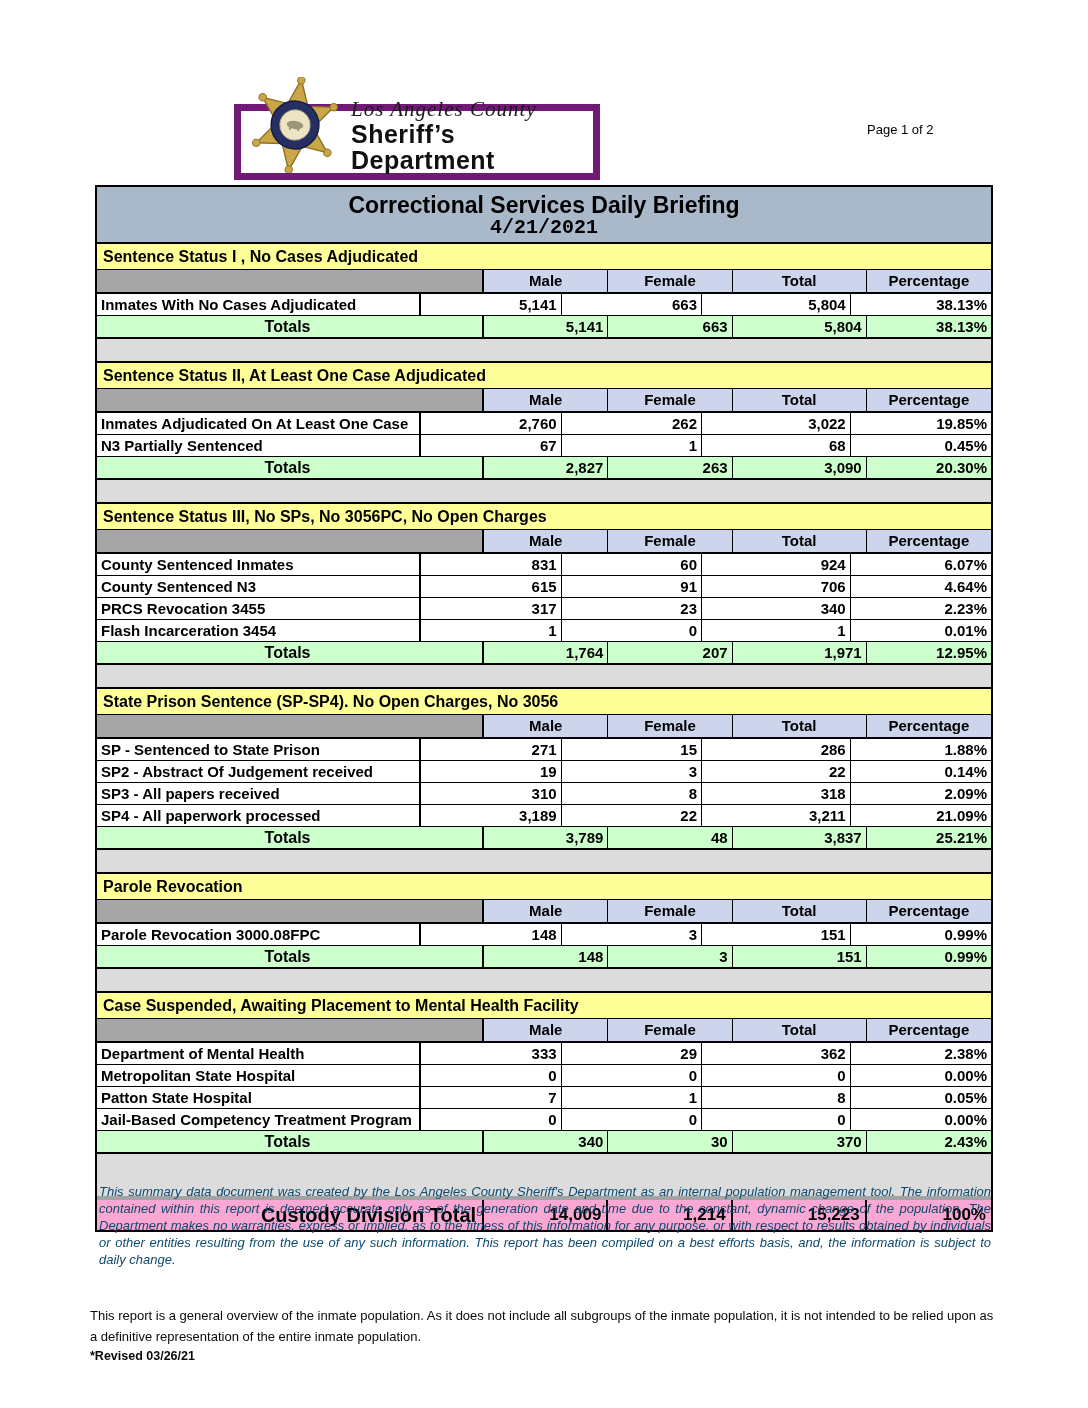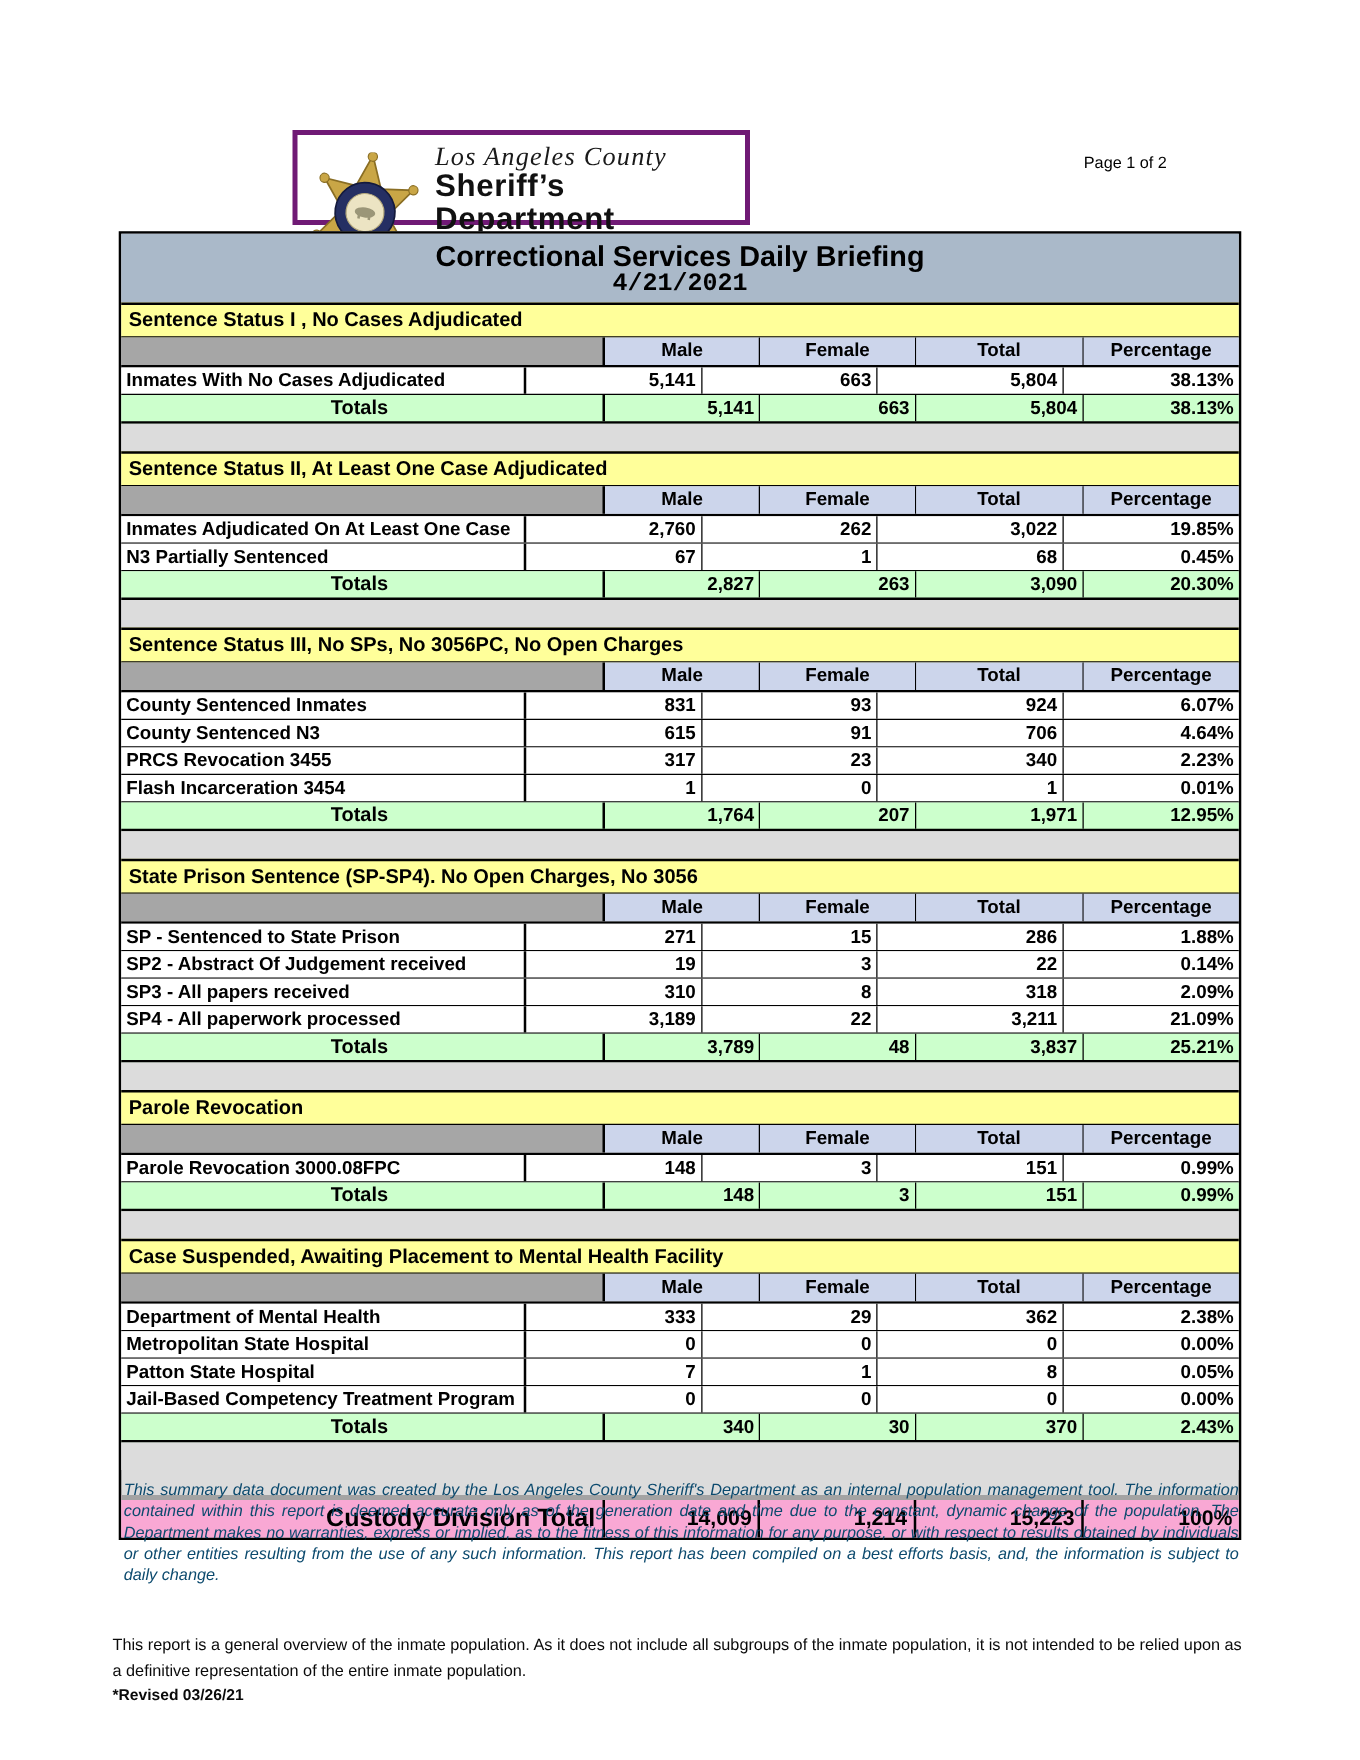--- a/index.html
+++ b/index.html
@@ -6,22 +6,22 @@
   html,body { background:#ffffff; }
   body {
     width:1088px; height:1408px; position:relative;
     font-family:"Liberation Sans", sans-serif; color:#000;
   }
   .page { position:relative; width:1088px; height:1408px; overflow:hidden; }
 
   
   .logo-box {
     position:absolute; left:234px; top:104px; width:366px; height:76px;
-    border:4px solid #701a75; background:#fff;
-    display:flex; align-items:flex-start; gap:10px; padding-left:8px;
+    border:7px solid #701a75; background:#fff;
+    display:flex; align-items:flex-end; gap:10px; padding-left:8px;
   }
   .badge-wrap { position:relative; width:92px; height:96px; margin-top:14px; flex:0 0 auto; }
   .logo-text { line-height:1.05; padding-top:6px; }
   .logo-line1 {
     font-family:"Liberation Serif", serif; font-style:italic;
     font-size:21px; color:#1a1a1a; letter-spacing:1px;
   }
   .logo-line2 {
     font-size:25px; font-weight:bold; letter-spacing:0.5px; color:#111;
   }
@@ -203,21 +203,21 @@
           <div class="row colhdr-row">
             <div class="cell c-label"></div>
             <div class="cell val c-male">Male</div>
             <div class="cell val c-female">Female</div>
             <div class="cell val c-total">Total</div>
             <div class="cell val c-pct">Percentage</div>
           </div>
           <div class="row data-row">
             <div class="cell c-label">County Sentenced Inmates</div>
             <div class="cell val-cell c-male">831</div>
-            <div class="cell val-cell c-female">93</div>
+            <div class="cell val-cell c-female">60</div>
             <div class="cell val-cell c-total">924</div>
             <div class="cell val-cell c-pct">6.07%</div>
           </div>
           <div class="row data-row">
             <div class="cell c-label">County Sentenced N3</div>
             <div class="cell val-cell c-male">615</div>
             <div class="cell val-cell c-female">91</div>
             <div class="cell val-cell c-total">706</div>
             <div class="cell val-cell c-pct">4.64%</div>
           </div>

